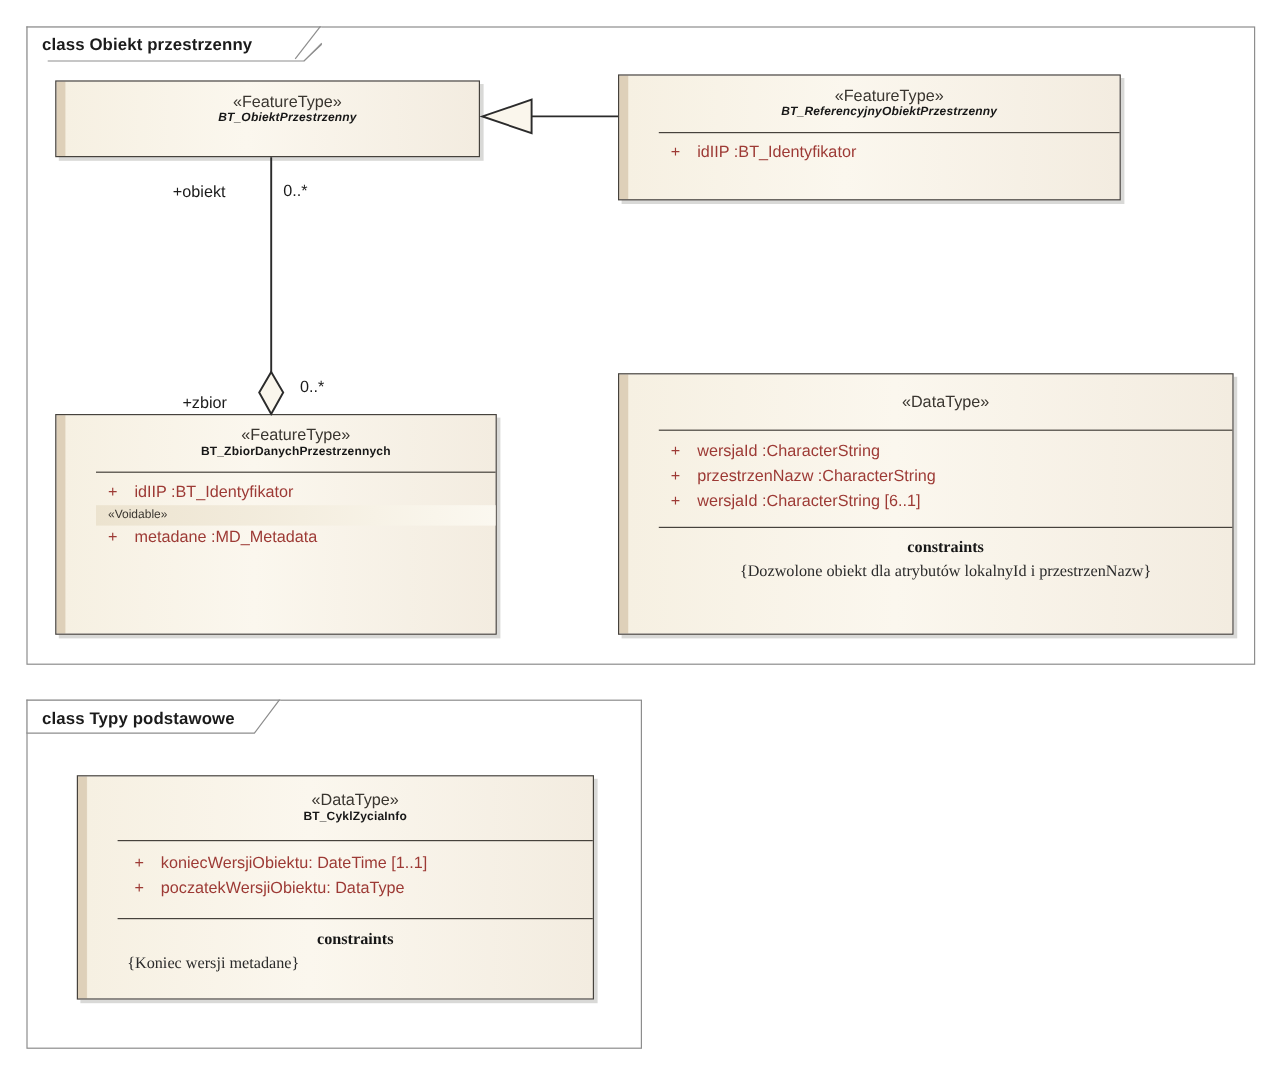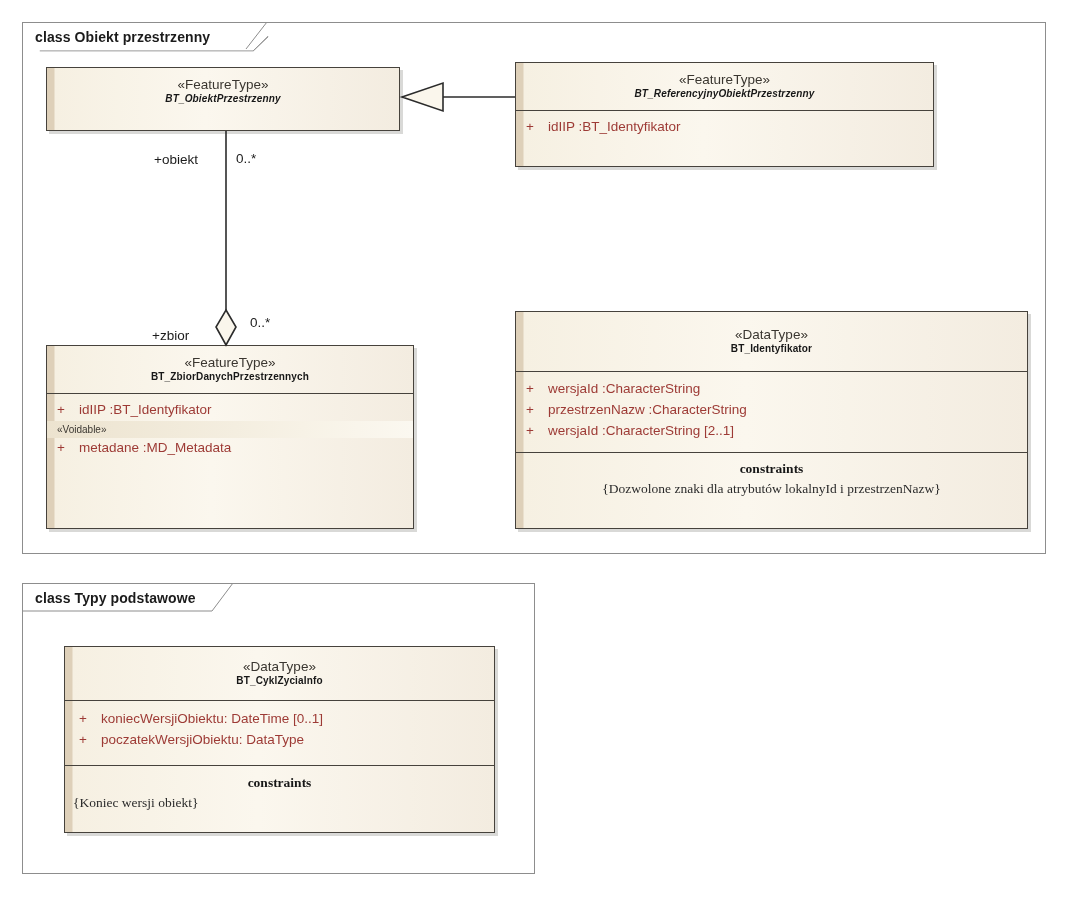--- a/index.html
+++ b/index.html
@@ -63,20 +63,21 @@
     position: absolute;
     box-sizing: border-box;
     border: 1px solid #46423c;
     background:
       linear-gradient(to right,
         #ded0b9 0px, #ded0b9 7px,
         #f6f0e2 8px,
         #fbf7ee 45%,
         #f3ece0 100%);
     box-shadow: 3px 3px 0 rgba(120,118,112,0.28);
+    padding-left: 33px;
   }
 
   .cls-hdr {
     padding: 8px 6px 9px 6px;
     text-align: center;
     line-height: 1.28;
   }
   .stereotype {
     font-size: 13.5px;
     color: #3a3630;
@@ -229,74 +230,73 @@
       <div class="attr-row">
         <span class="attr-vis">+</span>
         <span class="attr-text">metadane  :MD_Metadata</span>
       </div>
     </div>
   </div>
 
   <div class="cls" style="left:515px; top:311px; width:513px; height:218px;">
     <div class="cls-hdr" style="padding-top:14px; padding-bottom:15px;">
       <div class="stereotype">«DataType»</div>
-      <div class="cls-name">BT_Identyfikator</div>
     </div>
     <div class="cls-sep cls-attrs" style="padding-top:7px; padding-bottom:10px;">
       <div class="attr-row">
         <span class="attr-vis">+</span>
         <span class="attr-text">wersjaId  :CharacterString</span>
       </div>
       <div class="attr-row">
         <span class="attr-vis">+</span>
         <span class="attr-text">przestrzenNazw  :CharacterString</span>
       </div>
       <div class="attr-row">
         <span class="attr-vis">+</span>
-        <span class="attr-text">wersjaId  :CharacterString [2..1]</span>
+        <span class="attr-text">wersjaId  :CharacterString [6..1]</span>
       </div>
     </div>
     <div class="cls-sep cls-constraints">
       <div class="constraints-title">constraints</div>
-      <div class="constraints-body">{Dozwolone znaki dla atrybutów lokalnyId i przestrzenNazw}</div>
+      <div class="constraints-body">{Dozwolone obiekt dla atrybutów lokalnyId i przestrzenNazw}</div>
     </div>
   </div>
 
   <div class="cls" style="left:64px; top:646px; width:431px; height:187px;">
     <div class="cls-hdr" style="padding-top:11px; padding-bottom:12px;">
       <div class="stereotype">«DataType»</div>
       <div class="cls-name">BT_CyklZyciaInfo</div>
     </div>
     <div class="cls-sep cls-attrs" style="padding-top:8px; padding-bottom:14px;">
       <div class="attr-row" style="padding-left:14px;">
         <span class="attr-vis">+</span>
-        <span class="attr-text">koniecWersjiObiektu:  DateTime [0..1]</span>
+        <span class="attr-text">koniecWersjiObiektu:  DateTime [1..1]</span>
       </div>
       <div class="attr-row" style="padding-left:14px;">
         <span class="attr-vis">+</span>
         <span class="attr-text">poczatekWersjiObiektu:  DataType</span>
       </div>
     </div>
     <div class="cls-sep cls-constraints" style="padding-top:8px;">
       <div class="constraints-title">constraints</div>
-      <div class="constraints-body left">{Koniec wersji obiekt}</div>
+      <div class="constraints-body left">{Koniec wersji metadane}</div>
     </div>
   </div>
 
   <svg class="conn-svg">
 
     <g>
       <line x1="515" y1="97" x2="443" y2="97" stroke="#2b2b2b" stroke-width="1.6"></line>
       <polygon points="443,83 443,111 402,97" fill="#faf6ec" stroke="#2b2b2b" stroke-width="1.6" stroke-linejoin="miter"></polygon>
     </g>
 
     <g>
       <line x1="226" y1="131" x2="226" y2="311" stroke="#2b2b2b" stroke-width="1.6"></line>
       <polygon points="226,310 236,327 226,345 216,327" fill="#faf6ec" stroke="#2b2b2b" stroke-width="1.6" stroke-linejoin="miter"></polygon>
     </g>
   </svg>
 
-  <div class="role-label" style="left:154px; top:153px;">+obiekt</div>
+  <div class="role-label" style="left:144px; top:153px;">+obiekt</div>
   <div class="role-label" style="left:236px; top:152px;">0..*</div>
   <div class="role-label" style="left:152px; top:329px;">+zbior</div>
   <div class="role-label" style="left:250px; top:316px;">0..*</div>
 
 </div>
 
 </body></html>

